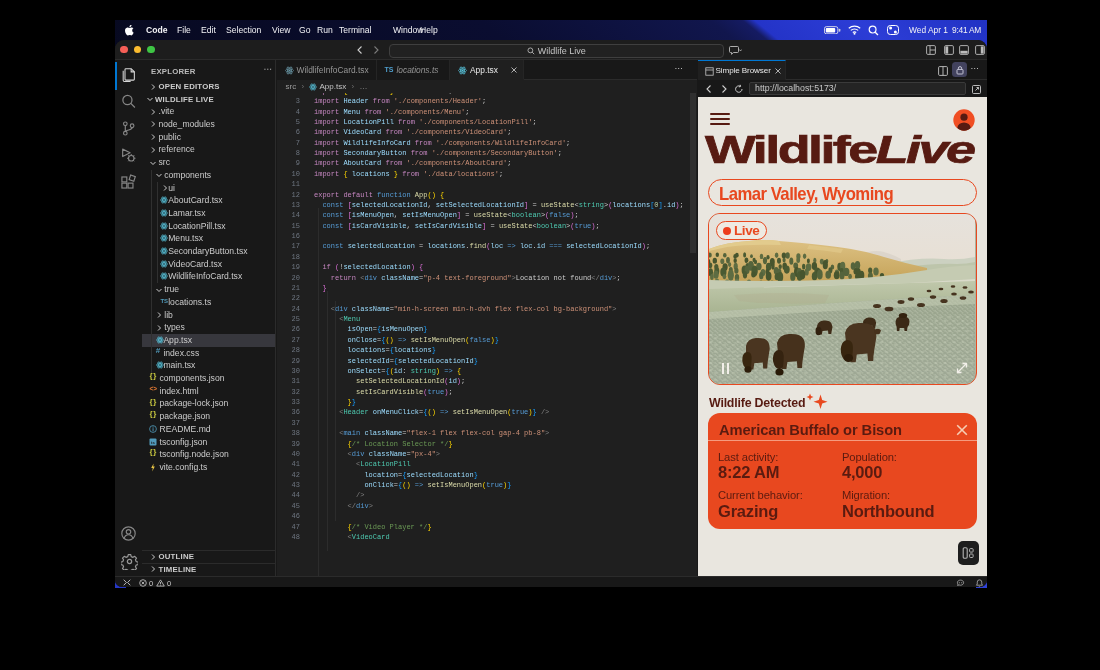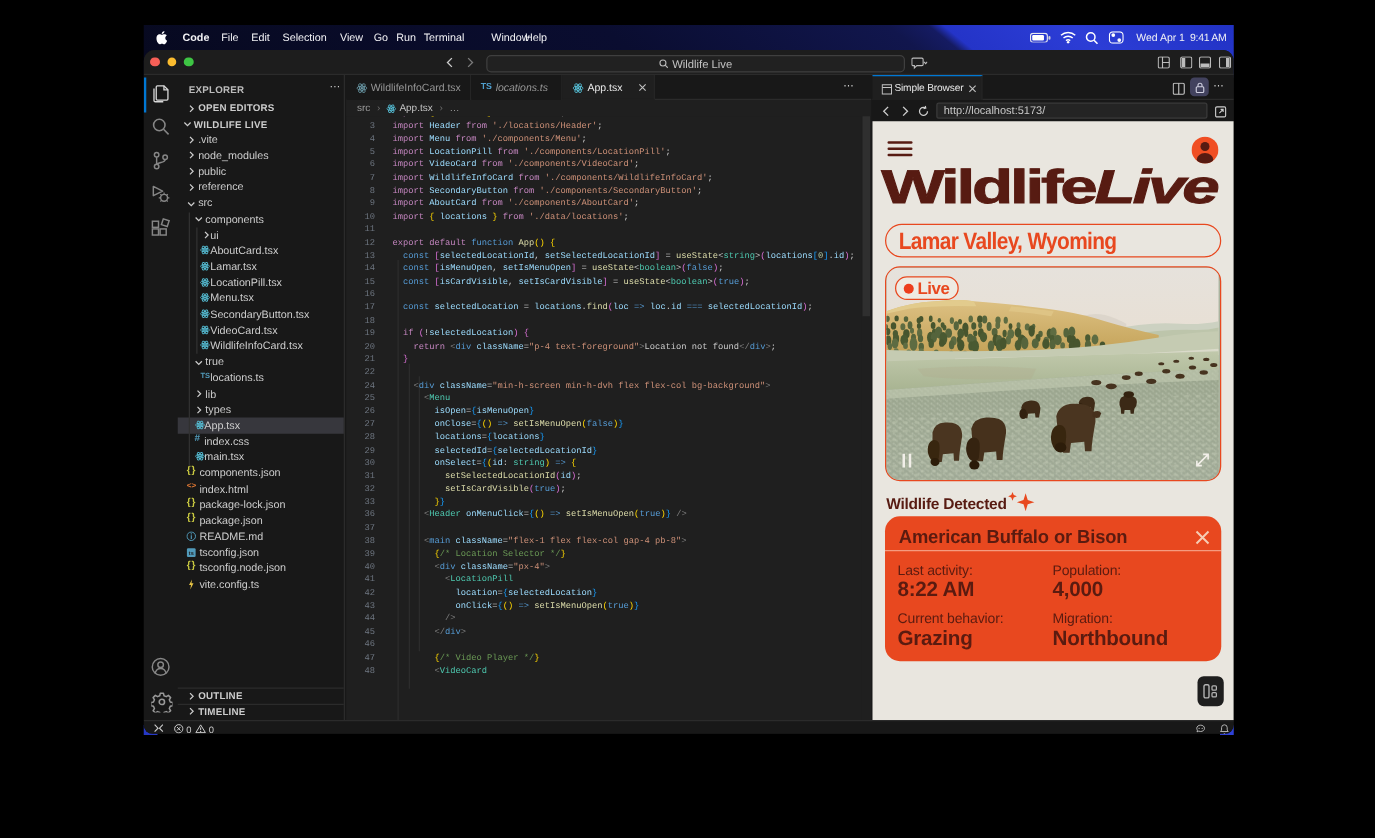--- a/index.html
+++ b/index.html
@@ -421,21 +421,21 @@
         <span style="position:absolute;left:43px;top:2.4px;color:#c5c5c5">App.tsx</span>
         <span style="position:absolute;left:75px;top:2.4px;color:#6e6e6e">›</span>
         <span style="position:absolute;left:83px;top:2.4px">…</span>
       </div>
       <div id="codeclip">
         <div class="guide" style="left:41.8px;top:115px;height:368px;background:#2c2c2c"></div>
         <div class="guide" style="left:50.2px;top:198px;height:260px;background:#2c2c2c"></div>
         <div class="guide" style="left:58.5px;top:208px;height:220px;background:#2c2c2c"></div>
         <div id="codelines">
             <div class="cl"><span class="lnn">2</span><span class="cc"><i class="K">import</i><i class="P"> </i><i class="G">{</i><i class="P"> </i><i class="V">useState</i><i class="P"> </i><i class="G">}</i><i class="P"> </i><i class="K">from</i><i class="P"> </i><i class="S">'react'</i><i class="P">;</i></span></div>
-<div class="cl"><span class="lnn">3</span><span class="cc"><i class="K">import</i><i class="P"> </i><i class="V">Header</i><i class="P"> </i><i class="K">from</i><i class="P"> </i><i class="S">'./locations/Header'</i><i class="P">;</i></span></div>
+<div class="cl"><span class="lnn">3</span><span class="cc"><i class="K">import</i><i class="P"> </i><i class="V">Header</i><i class="P"> </i><i class="K">from</i><i class="P"> </i><i class="S">'./components/Header'</i><i class="P">;</i></span></div>
 <div class="cl"><span class="lnn">4</span><span class="cc"><i class="K">import</i><i class="P"> </i><i class="V">Menu</i><i class="P"> </i><i class="K">from</i><i class="P"> </i><i class="S">'./components/Menu'</i><i class="P">;</i></span></div>
 <div class="cl"><span class="lnn">5</span><span class="cc"><i class="K">import</i><i class="P"> </i><i class="V">LocationPill</i><i class="P"> </i><i class="K">from</i><i class="P"> </i><i class="S">'./components/LocationPill'</i><i class="P">;</i></span></div>
 <div class="cl"><span class="lnn">6</span><span class="cc"><i class="K">import</i><i class="P"> </i><i class="V">VideoCard</i><i class="P"> </i><i class="K">from</i><i class="P"> </i><i class="S">'./components/VideoCard'</i><i class="P">;</i></span></div>
 <div class="cl"><span class="lnn">7</span><span class="cc"><i class="K">import</i><i class="P"> </i><i class="V">WildlifeInfoCard</i><i class="P"> </i><i class="K">from</i><i class="P"> </i><i class="S">'./components/WildlifeInfoCard'</i><i class="P">;</i></span></div>
 <div class="cl"><span class="lnn">8</span><span class="cc"><i class="K">import</i><i class="P"> </i><i class="V">SecondaryButton</i><i class="P"> </i><i class="K">from</i><i class="P"> </i><i class="S">'./components/SecondaryButton'</i><i class="P">;</i></span></div>
 <div class="cl"><span class="lnn">9</span><span class="cc"><i class="K">import</i><i class="P"> </i><i class="V">AboutCard</i><i class="P"> </i><i class="K">from</i><i class="P"> </i><i class="S">'./components/AboutCard'</i><i class="P">;</i></span></div>
 <div class="cl"><span class="lnn">10</span><span class="cc"><i class="K">import</i><i class="P"> </i><i class="G">{</i><i class="P"> </i><i class="V">locations</i><i class="P"> </i><i class="G">}</i><i class="P"> </i><i class="K">from</i><i class="P"> </i><i class="S">'./data/locations'</i><i class="P">;</i></span></div>
 <div class="cl"><span class="lnn">11</span><span class="cc"></span></div>
 <div class="cl"><span class="lnn">12</span><span class="cc"><i class="K">export</i><i class="P"> </i><i class="K">default</i><i class="P"> </i><i class="B">function</i><i class="P"> </i><i class="F">App</i><i class="G">()</i><i class="P"> </i><i class="G">{</i></span></div>
 <div class="cl"><span class="lnn">13</span><span class="cc"><i class="P">  </i><i class="B">const</i><i class="P"> </i><i class="M">[</i><i class="V">selectedLocationId</i><i class="P">, </i><i class="V">setSelectedLocationId</i><i class="M">]</i><i class="P"> = </i><i class="F">useState</i><i class="P">&lt;</i><i class="T">string</i><i class="P">&gt;</i><i class="M">(</i><i class="V">locations</i><i class="U">[</i><i class="N">0</i><i class="U">]</i><i class="P">.</i><i class="V">id</i><i class="M">)</i><i class="P">;</i></span></div>

